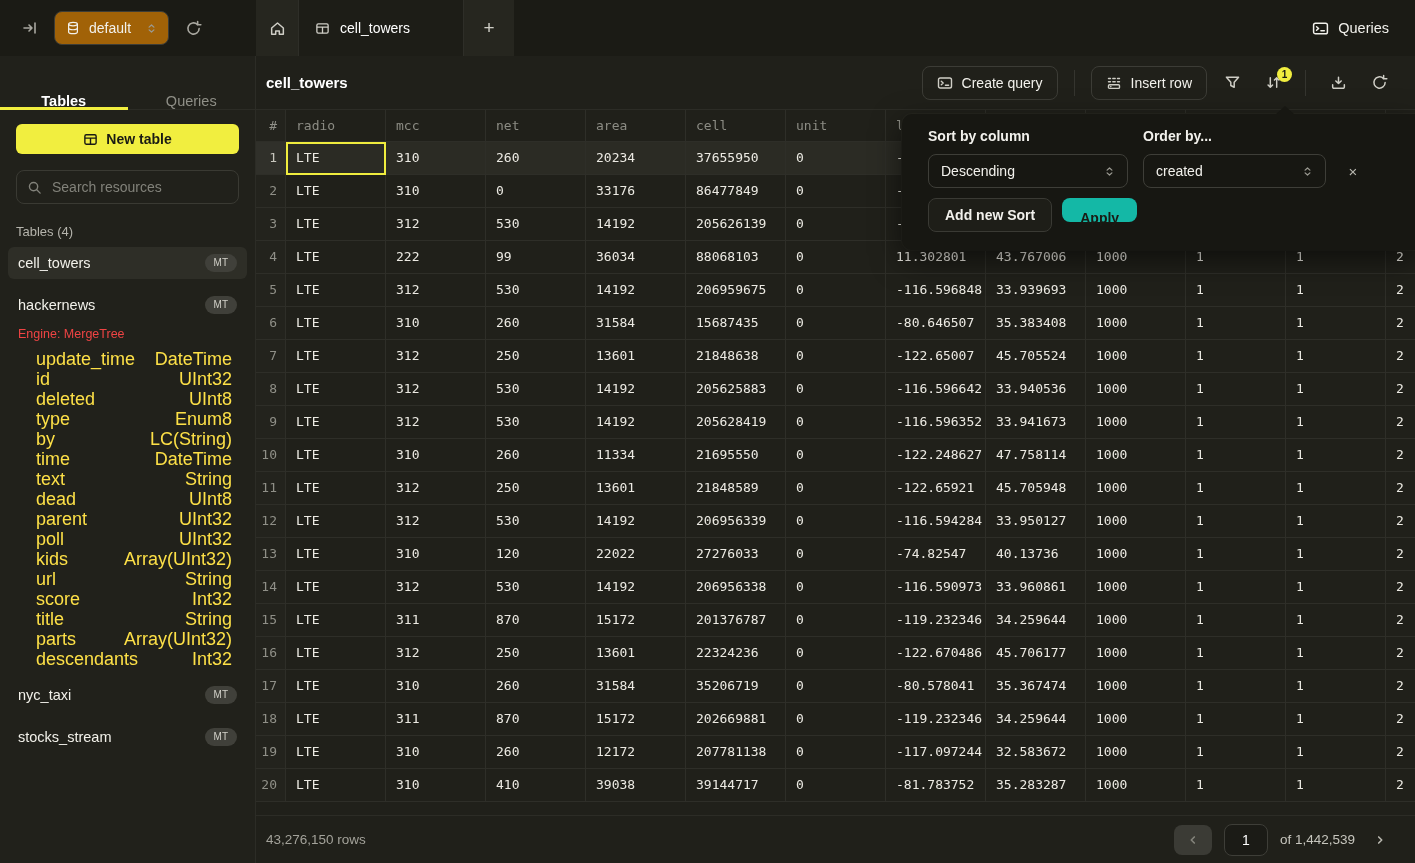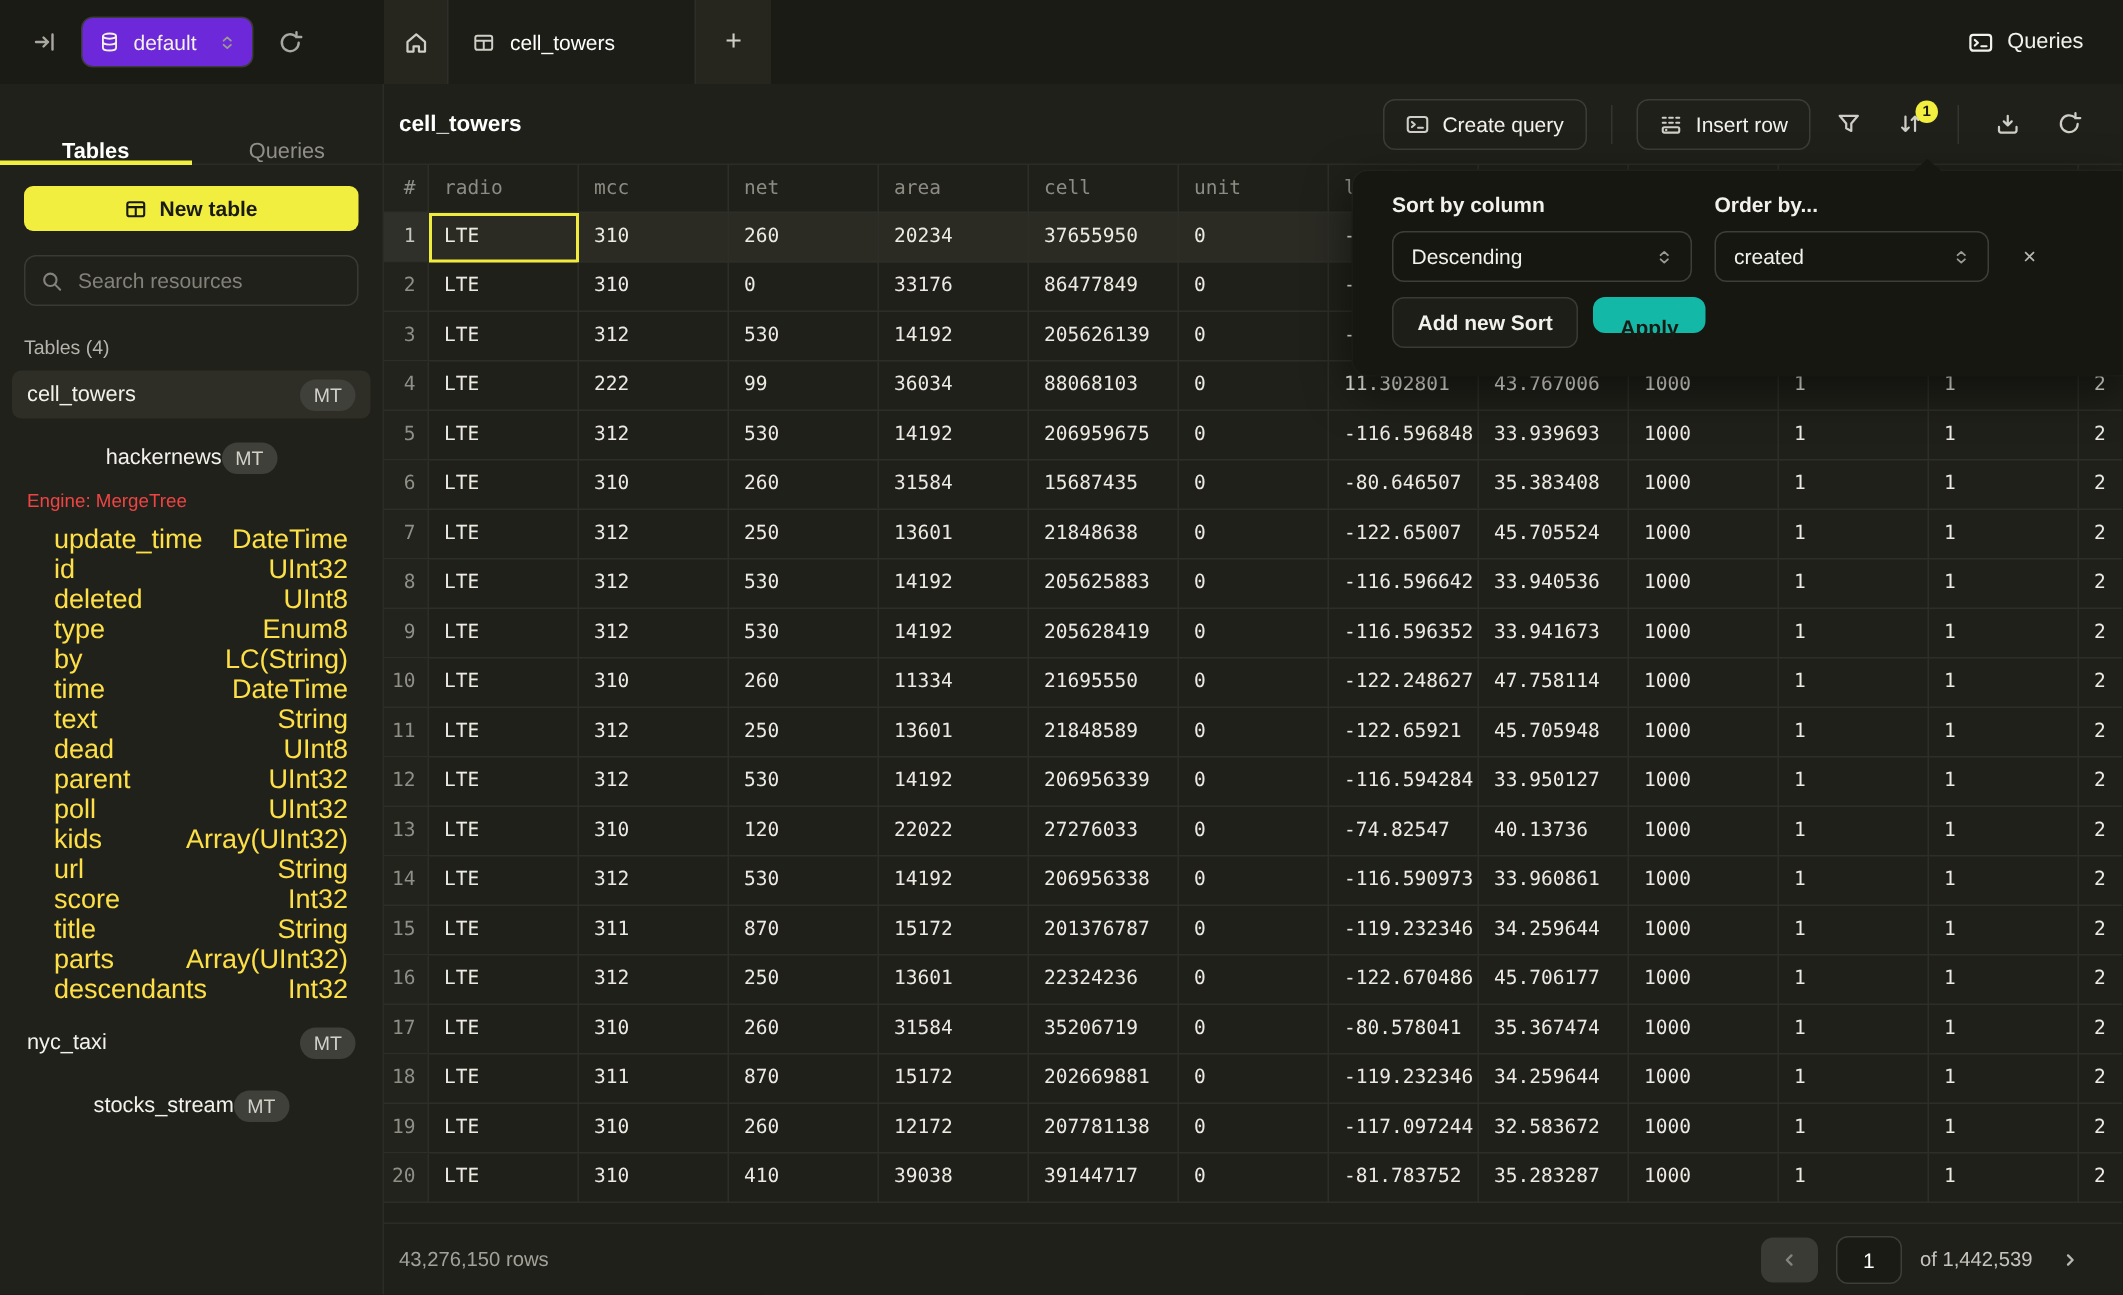--- a/index.html
+++ b/index.html
@@ -10,21 +10,21 @@
     font-family:"Liberation Sans", sans-serif;
     -webkit-font-smoothing:antialiased;
   }
   svg { display:block; }
   .app { display:flex; flex-direction:column; height:863px; }
 
   
   .topbar { height:56px; flex:0 0 56px; display:flex; align-items:stretch; background:#1b1b15; }
   .topbar-left { width:256px; flex:0 0 256px; display:flex; align-items:center; gap:16px; padding:0 12px 0 22px; }
   .icon-btn { background:none; border:none; padding:0; color:#a9a8a0; display:flex; align-items:center; justify-content:center; cursor:pointer; }
-  .db-select { display:flex; align-items:center; gap:9px; height:34px; padding:0 11px; border:1px solid #3c3c36; border-radius:8px; background:#6d28d9; font-size:14px; color:#f2f1ec; cursor:pointer; }
+  .db-select { display:flex; align-items:center; gap:9px; height:34px; padding:0 11px; border:1px solid #3c3c36; border-radius:8px; background:#a16207; font-size:14px; color:#f2f1ec; cursor:pointer; }
   .db-select .chev { margin-left:6px; color:#9b9a92; }
   .tabstrip { display:flex; height:56px; }
   .seg { background:#26261f; display:flex; align-items:center; justify-content:center; }
   .seg-home { width:42px; color:#cfcec6; cursor:pointer; }
   .tab-active { width:166px; background:#1d1d17; border-left:1px solid #2e2e28; border-right:1px solid #2e2e28; display:flex; align-items:center; gap:10px; padding:0 16px; font-size:14px; color:#ffffff; cursor:pointer; }
   .tab-active .ticon { color:#cfcec6; }
   .seg-plus { width:50px; color:#cfcec6; font-size:19px; cursor:pointer; }
   .topbar-right { margin-left:auto; display:flex; align-items:center; gap:9px; padding-right:26px; font-size:14.5px; color:#f2f1ec; cursor:pointer; }
 
   
@@ -38,22 +38,22 @@
   .side-tab.active { color:#ffffff; font-weight:600; }
   .side-tab.active::after { content:""; position:absolute; left:0; right:0; bottom:-1px; height:3px; background:#f1ee3f; }
   .new-table { margin:14px 16px 0; height:30px; flex:0 0 30px; background:#f1ee3f; color:#1a1a14; border:none; border-radius:6px; font-size:14px; font-weight:600; display:flex; align-items:center; justify-content:center; gap:8px; cursor:pointer; font-family:inherit; }
   .search { margin:16px 16px 0; height:34px; flex:0 0 34px; border:1px solid #3a3a33; border-radius:8px; display:flex; align-items:center; gap:8px; padding:0 10px; color:#82827a; }
   .search input { background:none; border:none; outline:none; color:#e8e7e0; font-size:14px; width:100%; font-family:inherit; }
   .search input::placeholder { color:#82827a; }
   .side-section-label { margin:20px 16px 8px; font-size:13px; color:#b5b4ac; }
   .side-list { padding:0 8px; }
   .side-item { height:32px; display:flex; align-items:center; justify-content:space-between; padding:0 10px; border-radius:6px; font-size:14.5px; color:#f2f1ea; cursor:pointer; }
   .side-item.selected { background:#2e2e27; }
-  .side-item.mt { margin-top:10px;justify-content:center; }
-  .badge { background:#40403a; color:#d2d1c9; font-size:13px; line-height:1; padding:4px 9px; border-radius:999px; }
+  .side-item.mt { margin-top:10px; }
+  .badge { background:#40403a; color:#d2d1c9; font-size:10px; line-height:1; padding:4px 9px; border-radius:999px; }
   .engine { padding:6px 10px 2px; font-size:12.5px; color:#ef4444; }
   .schema { padding:6px 15px 10px 28px; font-family:Liberation Sans, sans-serif; font-size:18px; color:#fde047; }
   .schema-row { display:flex; justify-content:space-between; height:20px; line-height:20px; }
 
   
   .main-header { height:54px; flex:0 0 54px; display:flex; align-items:center; gap:9px; padding:0 20px 0 10px; border-bottom:1px solid #2c2c26; }
   .main-title { font-size:15px; font-weight:700; color:#ffffff; margin-right:auto; }
   .btn { height:34px; border:1px solid #3c3c36; background:transparent; border-radius:8px; color:#f2f1ec; font-size:14px; display:flex; align-items:center; gap:9px; padding:0 14px; cursor:pointer; font-family:inherit; }
   .btn .bicon { color:#cfcec6; }
   .tdivider { width:1px; height:26px; background:#35352f; margin:0 7px; }

